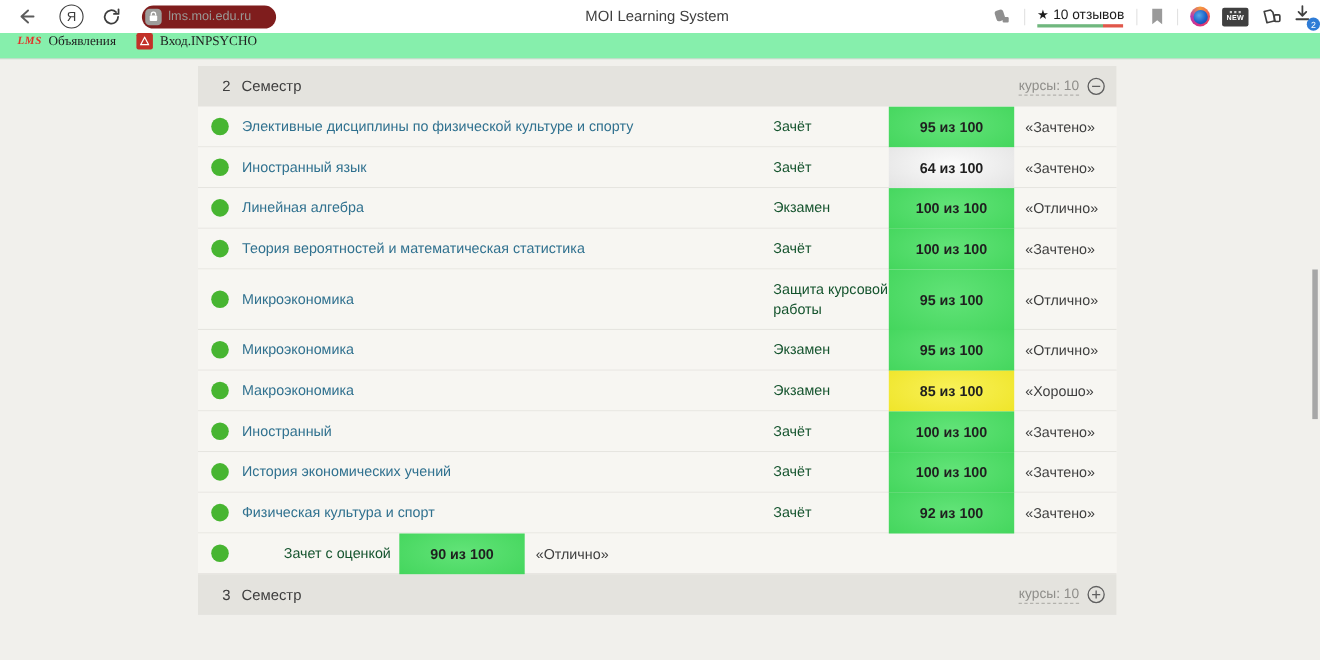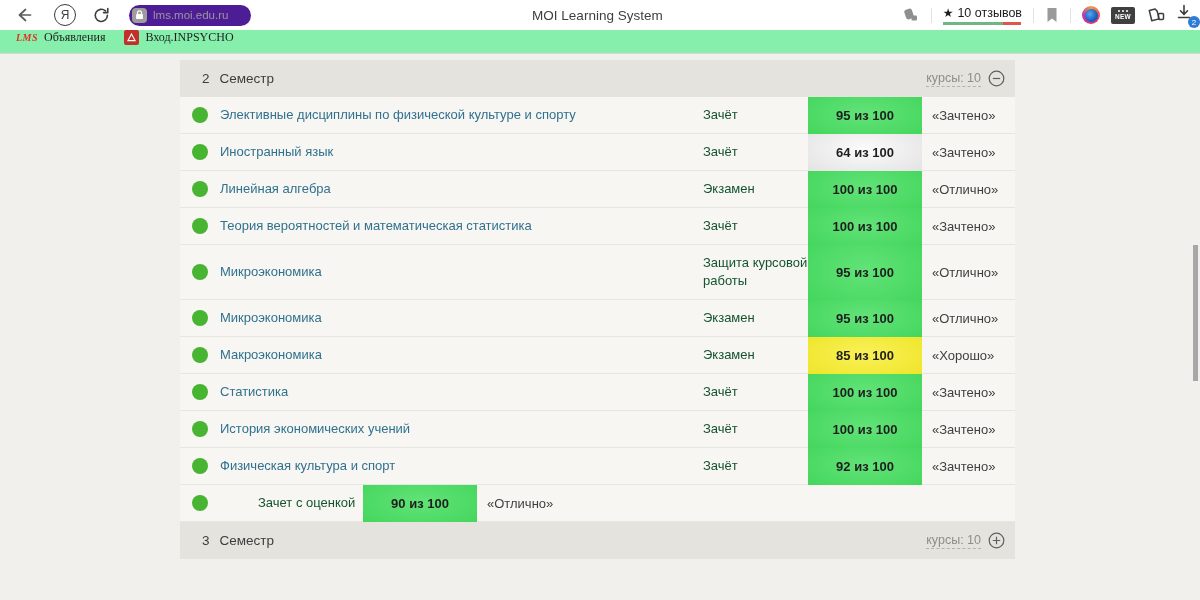--- a/index.html
+++ b/index.html
@@ -6,21 +6,21 @@
   html,body { width:1200px; height:600px; overflow:hidden;
               font-family:"Liberation Sans", sans-serif; background:#f1f0ec; }
 
   
   .topbar { height:30px; background:#ffffff; display:flex; align-items:center; position:relative; }
   .tb-btn { display:flex; align-items:center; justify-content:center; cursor:pointer; }
   .back-btn { margin-left:14px; }
   .ya-logo { margin-left:20px; width:22px; height:22px; border:1.5px solid #3c3c3c; border-radius:50%;
              display:flex; align-items:center; justify-content:center; font-size:12px; color:#3c3c3c; }
   .refresh-btn { margin-left:16px; }
-  .address-pill { margin-left:18px; width:122px; height:21px; background:#4c1d95; border-radius:11px;
+  .address-pill { margin-left:18px; width:122px; height:21px; background:#7f1d1d; border-radius:11px;
                   display:flex; align-items:center; padding:0 8px 0 3px; gap:6px; }
   .lock-chip { width:15px; height:15px; background:#9e9d9b; border-radius:4px;
                display:flex; align-items:center; justify-content:center; flex:0 0 auto; }
   .url-text { font-size:11.5px; color:#9a9996; white-space:nowrap; overflow:hidden; }
   .page-title { position:absolute; left:50%; top:50%; transform:translate(-52%,-50%);
                 font-size:13.5px; color:#3f3f3f; white-space:nowrap; }
   .tb-right { position:absolute; right:0; top:0; height:30px; display:flex; align-items:center; gap:11px; padding-right:4px; }
   .vdiv { width:1px; height:15px; background:#e2e2e2; }
   .reviews { display:flex; flex-direction:column; align-items:center; cursor:pointer; }
   .reviews-line { display:flex; align-items:center; gap:4px; font-size:12.5px; color:#1c1c1c; }
@@ -248,21 +248,21 @@
     </span>
     <span class="cell-name">Макроэкономика</span>
     <span class="cell-type">Экзамен</span>
     <span class="cell-score badge-yellow">85 из 100</span>
     <span class="cell-grade">«Хорошо»</span>
   </div>
         <div class="row">
     <span class="cell-dot">
       <span class="dot"></span>
     </span>
-    <span class="cell-name">Статистика</span>
+    <span class="cell-name">Иностранный</span>
     <span class="cell-type">Зачёт</span>
     <span class="cell-score badge-green">100 из 100</span>
     <span class="cell-grade">«Зачтено»</span>
   </div>
         <div class="row">
     <span class="cell-dot">
       <span class="dot"></span>
     </span>
     <span class="cell-name">История экономических учений</span>
     <span class="cell-type">Зачёт</span>

